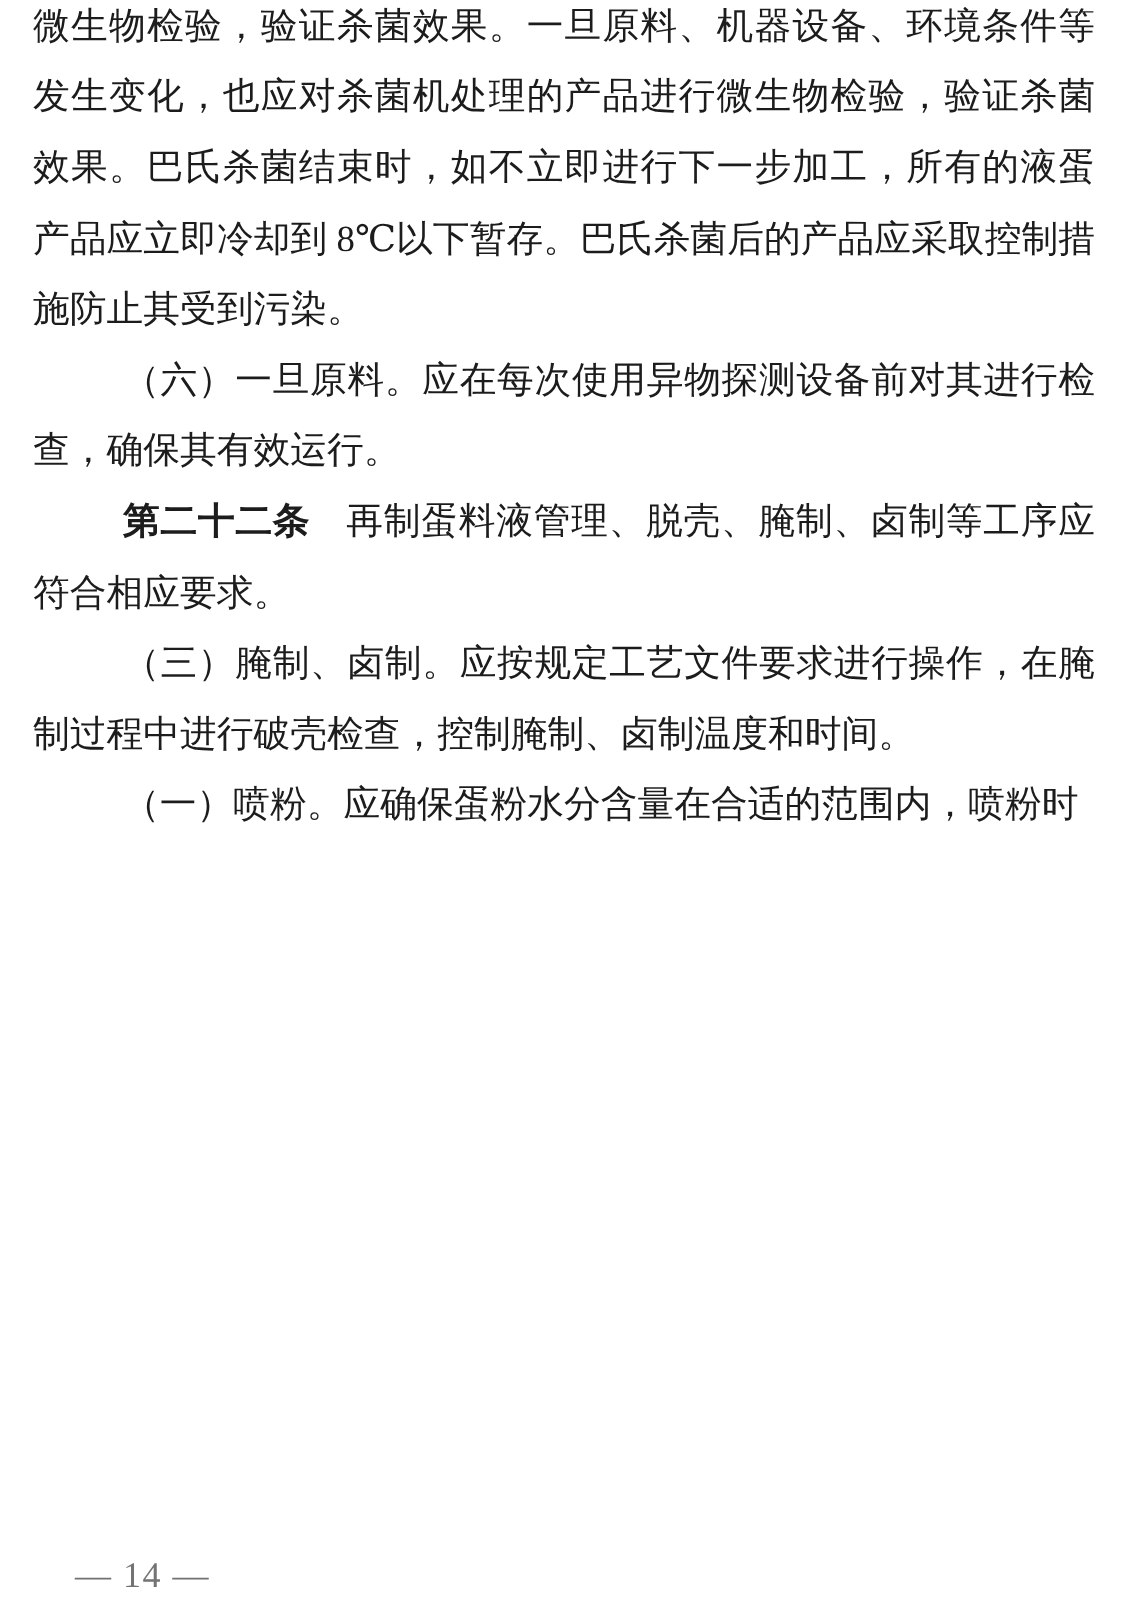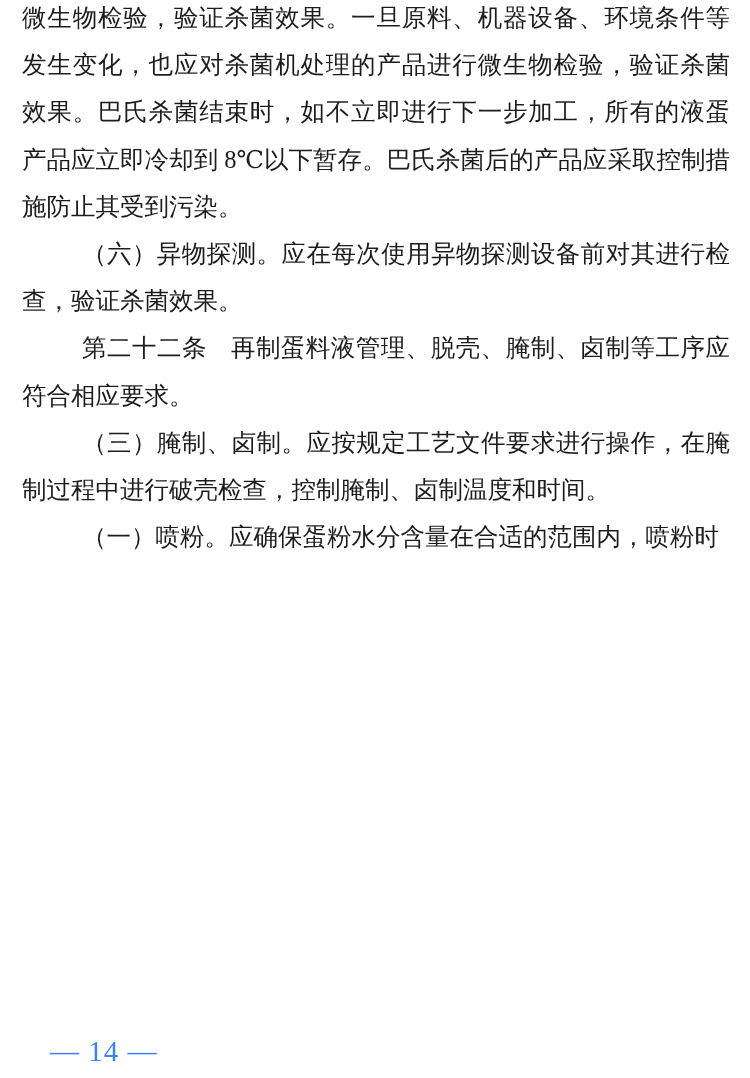--- a/index.html
+++ b/index.html
@@ -36,43 +36,43 @@
     color: #1c1c1c;
   }
   .para.flush {
     text-indent: 0;
   }
   
   .para.tight {
     letter-spacing: -0.3px;
   }
   .lead {
-    font-weight: normal;
+    font-weight: bold;
     font-family: "Liberation Sans", "DejaVu Sans", sans-serif;
     margin-right: 24px;
   }
   .footer {
     position: absolute;
     left: 50px;
     top: 1043px;
-    font-size: 29px;
+    font-size: 24px;
     line-height: 28px;
-    color: #3b82f6;
+    color: #737373;
     letter-spacing: 1px;
   }
 </style>
 </head>
 <body>
 
 <div class="page">
   <main class="body-text">
 
     <p class="para flush"><span>微生物检验，验证杀菌效果。一旦原料、机器设备、环境条件等发生变化，也应对杀菌机处理的产品进行微生物检验，验证杀菌效果。巴氏杀菌结束时，如不立即进行下一步加工，所有的液蛋产品应立即冷却到 8℃以下暂存。巴氏杀菌后的产品应采取控制措施防止其受到污染。</span></p>
 
-    <p class="para"><span>（六）异物探测。应在每次使用异物探测设备前对其进行检查，验证杀菌效果。</span></p>
+    <p class="para"><span>（六）一旦原料。应在每次使用异物探测设备前对其进行检查，确保其有效运行。</span></p>
 
 
     <p class="para"><span class="lead">第二十二条</span><span>再制蛋料液管理、脱壳、腌制、卤制等工序应符合相应要求。</span></p>
 
 
 
     <p class="para"><span>（三）腌制、卤制。应按规定工艺文件要求进行操作，在腌制过程中进行破壳检查，控制腌制、卤制温度和时间。</span></p>
 
 
     <p class="para"><span>（一）喷粉。应确保蛋粉水分含量在合适的范围内，喷粉时</span></p>

